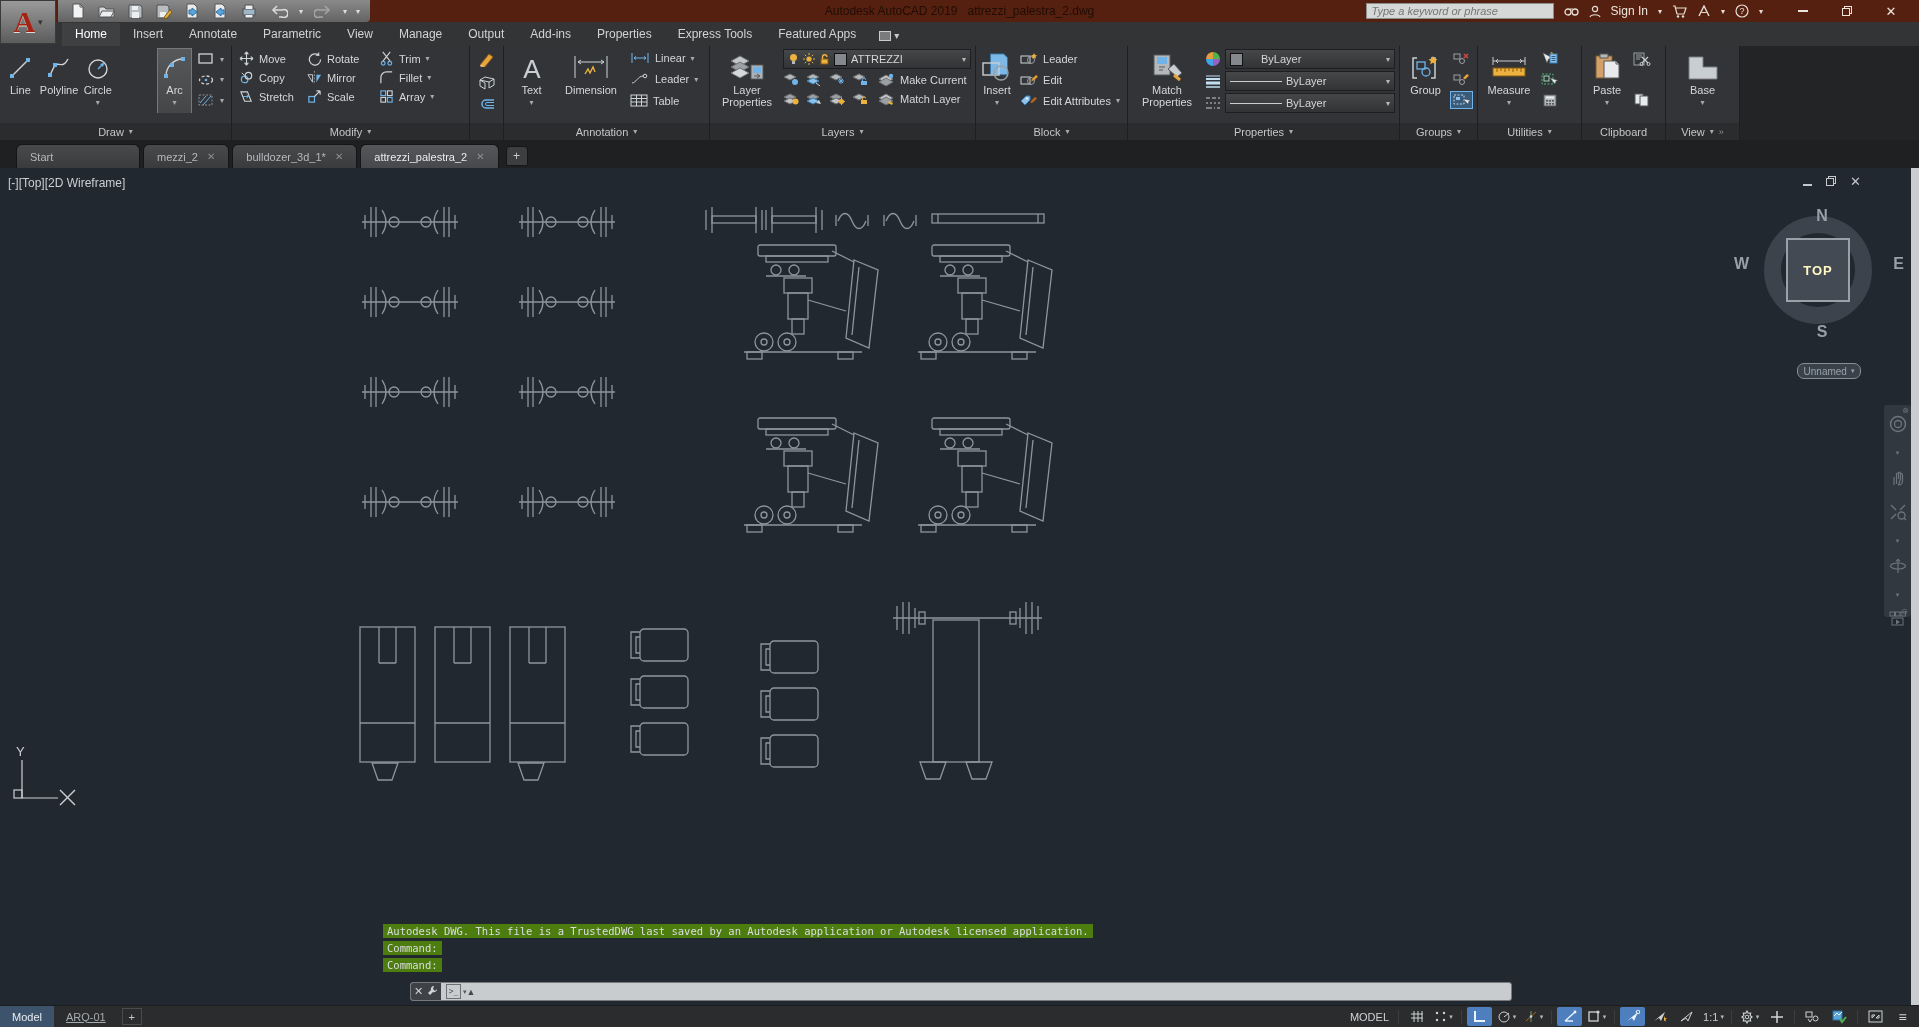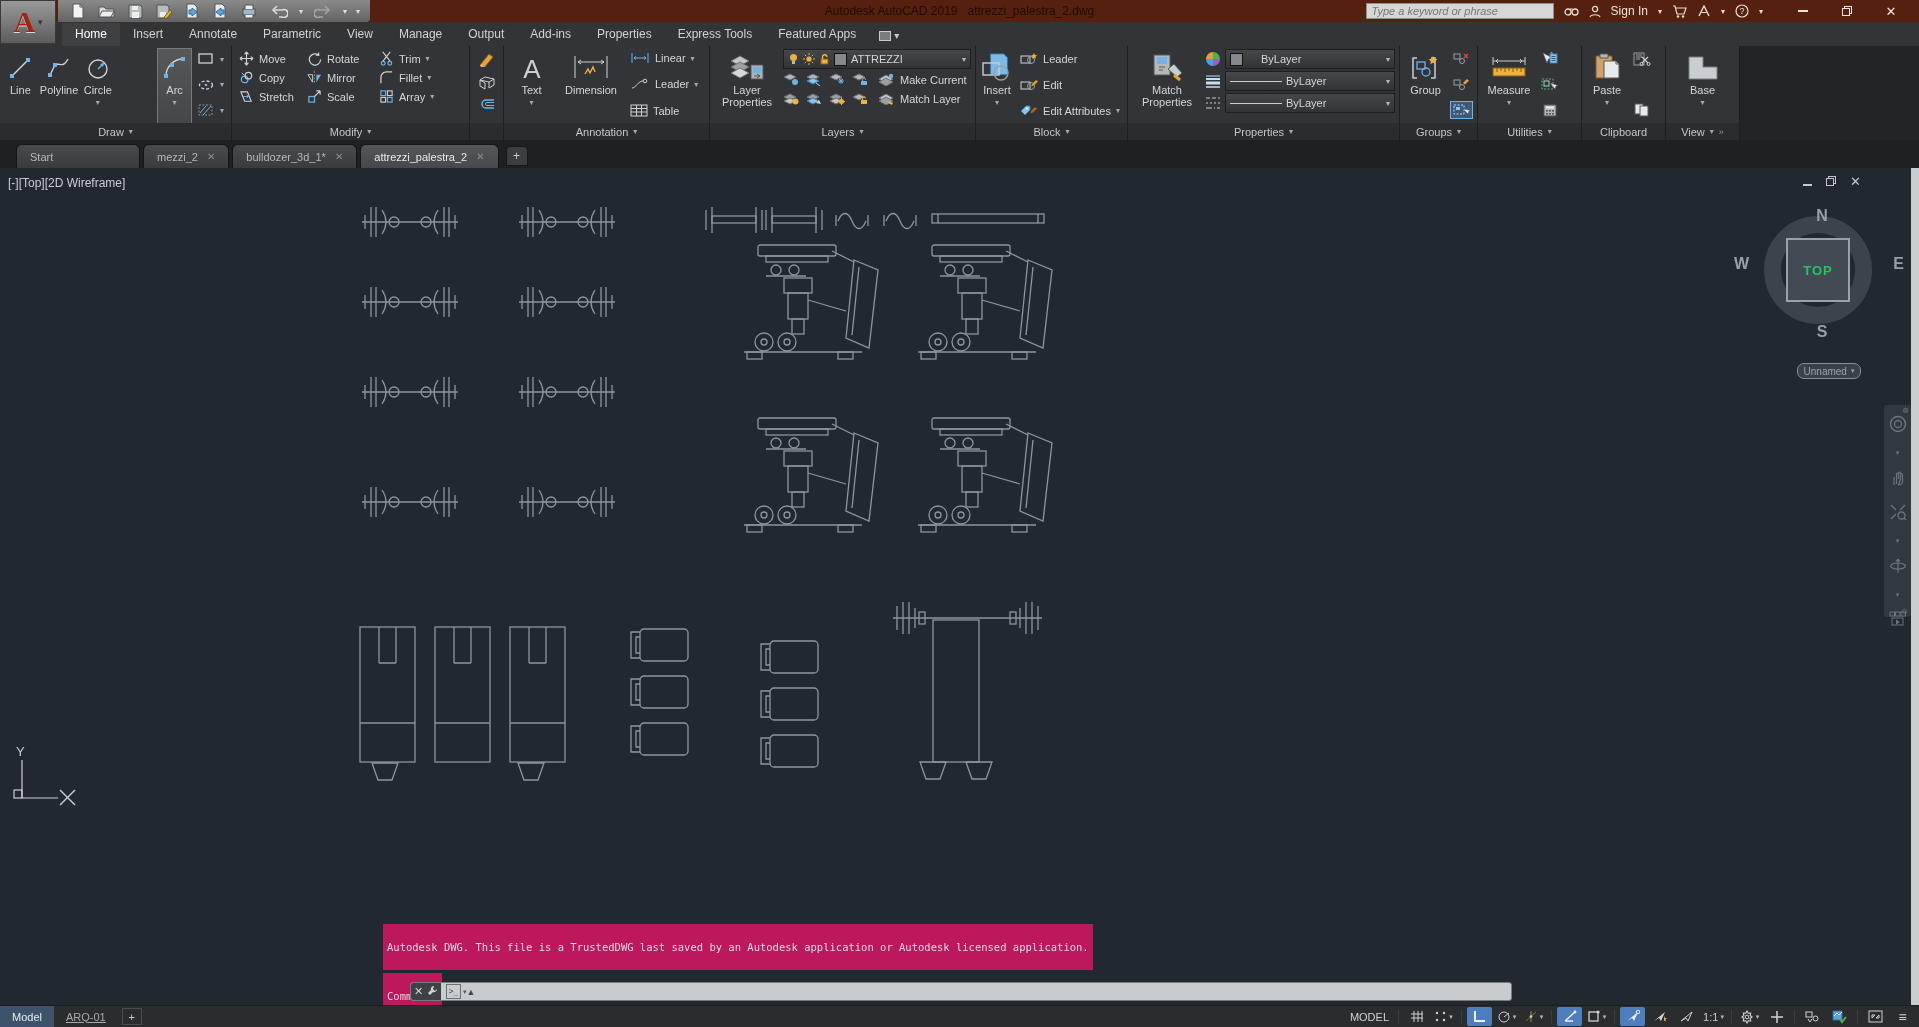--- a/index.html
+++ b/index.html
@@ -27,21 +27,21 @@
   .ribbontabs{position:absolute;left:0;top:22px;width:1919px;height:24px;background:#333436;display:flex;align-items:flex-end;padding-left:62px;box-sizing:border-box;}
   .rtab{padding:4px 13px 5px;font-size:12px;color:#d2d3d4;cursor:default;}
   .rtab.active{background:#3f4042;color:#fff;}
   .ribbon-toggle{margin-left:10px;display:flex;align-items:center;gap:3px;color:#c9cacb;font-size:10px;padding-bottom:5px;}
   .ribbon-toggle .sq{width:10px;height:8px;border:1px solid #c9cacb;background:#7a7b7c;}
 
   
   .ribbon{position:absolute;left:0;top:46px;width:1919px;height:94px;background:#252628;display:flex;}
   .panel{background:#323437;border-right:1px solid #1e1f20;display:flex;flex-direction:column;box-sizing:border-box;}
   .pcontent{flex:1;display:flex;padding:3px 4px 0;gap:3px;overflow:hidden;}
-  .pfooter{height:17px;background:#2b2c2e;display:flex;align-items:center;justify-content:center;gap:5px;font-size:11px;color:#c4c6c8;}
+  .pfooter{height:17px;background:#2b2c2e;display:flex;align-items:center;justify-content:center;gap:5px;font-size:11px;color:#c4c6c8;margin-top:10px;}
   .pfooter .caret{font-size:8px;color:#a7a9ab;}
   .bigbtn{width:47px;display:flex;flex-direction:column;align-items:center;color:#d5d7d9;font-size:11px;text-align:center;line-height:12px;padding-top:3px;box-sizing:border-box;}
   .bigbtn .ic{height:32px;display:flex;align-items:center;justify-content:center;}
   .bigbtn .caret{font-size:8px;color:#a7a9ab;margin-top:1px;}
   .bigbtn.hovered{background:linear-gradient(#57585a,#454648);outline:1px solid #77787a;margin-left:41px;}
   .smcol{display:flex;flex-direction:column;justify-content:space-between;padding:1px 0 4px;}
   .smbtn{display:flex;align-items:center;gap:5px;color:#d5d7d9;font-size:11px;padding:2px 3px;white-space:nowrap;}
   .smbtn .caret{font-size:8px;color:#a7a9ab;}
   .iconbtn{display:flex;align-items:center;justify-content:center;padding:2px;}
   .combo{display:flex;align-items:center;gap:4px;height:20px;background:linear-gradient(#46484a,#332_f31);background:linear-gradient(#454749,#313335);border:1px solid #1d1e1f;color:#d5d7d9;font-size:11px;padding:0 4px;box-sizing:border-box;}
@@ -59,34 +59,34 @@
   .ftab-plus{width:20px;height:18px;margin:0 0 2px 4px;background:#3c3e40;border:1px solid #151617;border-radius:4px 4px 0 0;color:#cbced0;font-size:12px;display:flex;align-items:center;justify-content:center;}
 
   
   .canvas{position:absolute;left:0;top:168px;width:1919px;height:837px;background:#212830;overflow:hidden;}
   .vplabel{position:absolute;left:8px;top:8px;color:#c9ced2;font-size:12px;}
   .vpctrl{position:absolute;right:58px;top:6px;display:flex;gap:14px;color:#c3c8cc;font-size:11px;align-items:center;}
   .drawing{position:absolute;left:0;top:0;}
   
   .viewcube{position:absolute;left:1756px;top:40px;width:132px;height:150px;}
   .vc-ring{position:absolute;left:8px;top:8px;width:108px;height:108px;border-radius:50%;border:17px solid #3c434c;box-sizing:border-box;}
-  .vc-face{position:absolute;left:30px;top:30px;width:64px;height:64px;background:#434a53;border:2px solid #9aa1a8;box-sizing:border-box;display:flex;align-items:center;justify-content:center;color:#22c55e;font-weight:bold;font-size:13px;letter-spacing:1px;}
+  .vc-face{position:absolute;left:30px;top:30px;width:64px;height:64px;background:#434a53;border:2px solid #9aa1a8;box-sizing:border-box;display:flex;align-items:center;justify-content:center;color:#fef9c3;font-weight:bold;font-size:13px;letter-spacing:1px;}
   .vc-n{position:absolute;left:0;right:0;top:-1px;text-align:center;color:#99a0a7;font-weight:bold;font-size:16px;}
   .vc-s{position:absolute;left:0;right:0;bottom:17px;text-align:center;color:#99a0a7;font-weight:bold;font-size:16px;}
   .vc-w{position:absolute;left:-22px;top:47px;color:#99a0a7;font-weight:bold;font-size:16px;}
   .vc-e{position:absolute;right:-16px;top:47px;color:#99a0a7;font-weight:bold;font-size:16px;}
   .vc-unnamed{position:absolute;left:1797px;top:195px;width:62px;height:14px;border:1px solid #878e95;border-radius:7px;background:#39414b;color:#9aa1a8;font-size:10px;display:flex;align-items:center;justify-content:center;gap:4px;}
   
   .navbar{position:absolute;left:1884px;top:237px;width:27px;height:212px;background:rgba(110,116,122,0.22);border-radius:3px;display:flex;flex-direction:column;align-items:center;padding-top:10px;gap:12px;box-sizing:border-box;color:#6d747b;}
   .navbar .nx{position:absolute;right:2px;top:1px;font-size:8px;}
   .navbar .nminus{position:absolute;right:3px;bottom:1px;font-size:8px;}
   .scrollstrip{position:absolute;left:1911px;top:0;width:8px;height:837px;background:#c9cdd0;}
   
   .cmdhist{position:absolute;left:383px;top:756px;display:flex;flex-direction:column;gap:3px;font-family:"DejaVu Sans Mono",monospace;font-size:10.5px;color:#dadde0;}
-  .cmdhist div{background:#be185d;padding:17px 4px;width:max-content;}
+  .cmdhist div{background:#4d7c0f;padding:1px 4px;width:max-content;}
   .cmdbar{position:absolute;left:410px;top:814px;width:1102px;height:19px;background:#c9cccf;border:1px solid #77797c;border-radius:3px;display:flex;align-items:center;box-sizing:border-box;overflow:hidden;}
   .cmd-grip{width:30px;height:100%;background:#3e4246;display:flex;align-items:center;justify-content:center;gap:4px;color:#cfd3d6;font-size:11px;}
   .cmd-prompt{display:flex;align-items:center;gap:2px;margin-left:5px;}
   .cmd-prompt .pbox{width:13px;height:13px;border:1px solid #6d7073;color:#54585b;font-size:8px;display:flex;align-items:center;justify-content:center;font-family:"DejaVu Sans Mono",monospace;}
   .cmd-prompt .caret{font-size:7px;color:#54585b;}
   .cmdinput{flex:1;border:none;outline:none;background:transparent;font-family:"DejaVu Sans Mono",monospace;font-style:italic;font-size:11px;color:#45494c;padding:0 6px;}
   .cmdinput::placeholder{color:#5d6164;}
   .cmd-up{color:#45494c;font-size:9px;padding-right:6px;}
 
   

